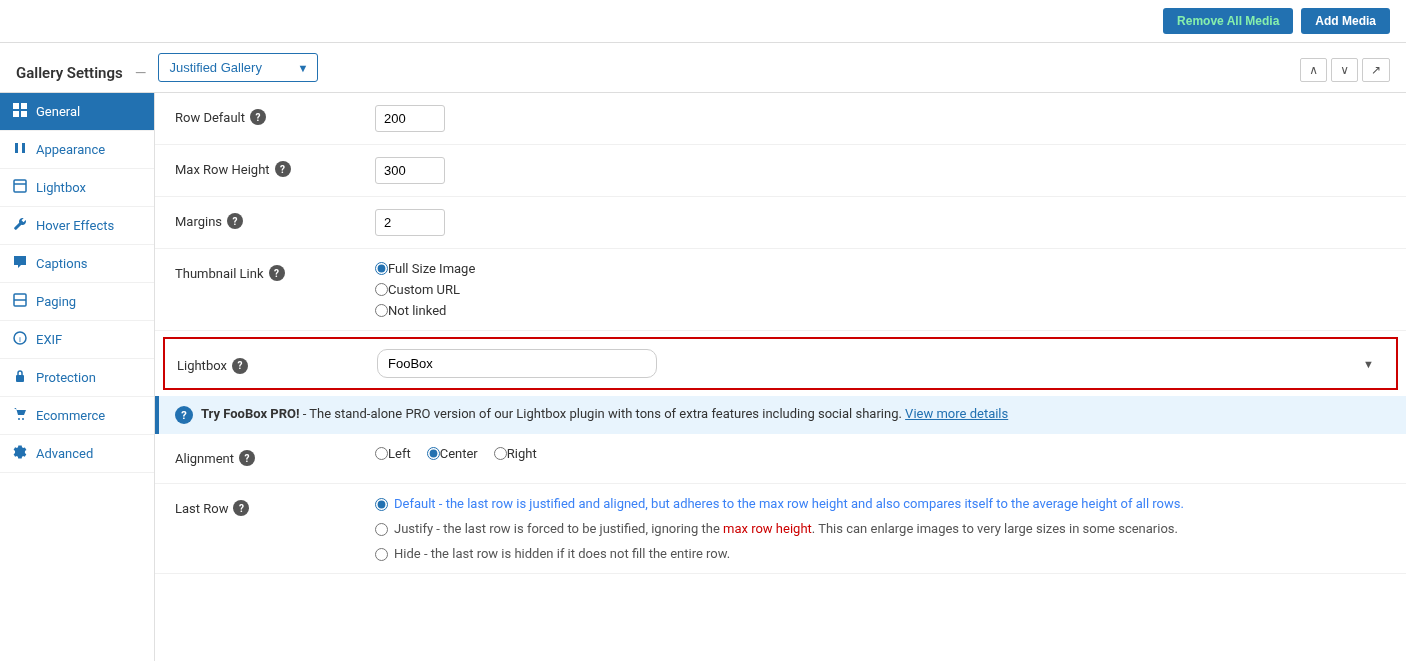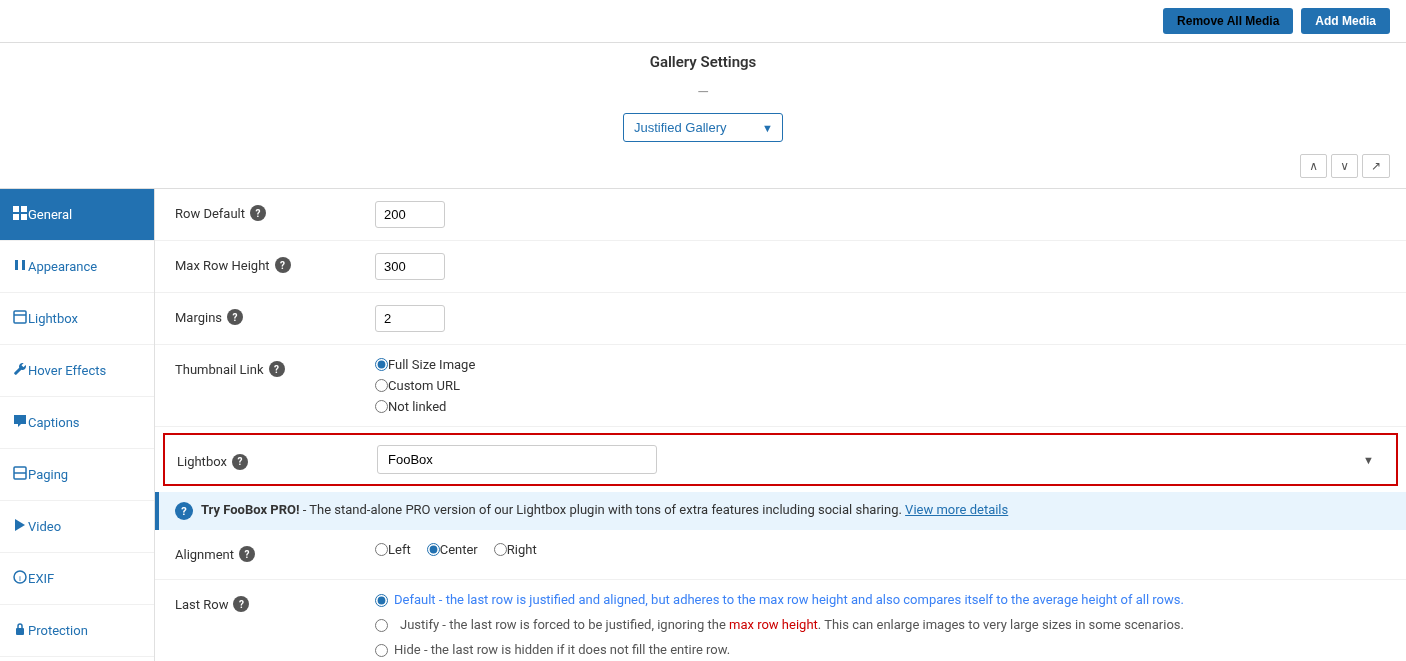--- a/index.html
+++ b/index.html
@@ -14,31 +14,30 @@
       gap: 8px;
     }
     .top-bar-btn {
       padding: 6px 14px;
       border: none;
       border-radius: 3px;
       cursor: pointer;
       font-size: 12px;
       font-weight: 600;
     }
-    .btn-remove { background: #2271b1; color: #000000; }
+    .btn-remove { background: #2271b1; color: #86efac; }
     .btn-add { background: #2271b1; color: #fff; }
 
     .gallery-header {
       background: #fff;
       border-bottom: 1px solid #ddd;
       padding: 10px 16px;
       display: flex;
-      align-items: center;
+      align-items: flex-end;
       gap: 12px;
-      flex-direction: column;
     }
     .gallery-header-title {
       font-size: 15px;
       font-weight: 600;
       color: #333;
     }
     .gallery-header-dash {
       color: #999;
       font-size: 15px;
     }
@@ -92,21 +91,22 @@
     
     .sidebar {
       width: 155px;
       background: #fff;
       border-right: 1px solid #e0e0e0;
       flex-shrink: 0;
     }
     .sidebar-item {
       display: flex;
       align-items: center;
-      padding: 17px 12px;
+      gap: 8px;
+      padding: 10px 12px;
       cursor: pointer;
       color: #2271b1;
       font-size: 13px;
       border-bottom: 1px solid #f0f0f0;
     }
     .sidebar-item.active {
       background: #2271b1;
       color: #fff;
     }
     .sidebar-item.active .sidebar-icon { color: #fff; }
@@ -186,21 +186,21 @@
     }
     .radio-option input[type="radio"] {
       accent-color: #2271b1;
     }
 
     .select-control {
       appearance: none;
       -webkit-appearance: none;
       background: #fff;
       border: 1px solid #ccc;
-      border-radius: 3px;
+      border-radius: 10px;
       padding: 6px 32px 6px 10px;
       font-size: 13px;
       cursor: pointer;
       min-width: 280px;
     }
     .select-wrap {
       position: relative;
       display: inline-block;
     }
     .select-wrap-arrow {
@@ -321,28 +321,20 @@
         <svg width="14" height="14" viewBox="0 0 14 14" fill="none" stroke="currentColor" stroke-width="1.5">
             <rect x="1" y="1" width="12" height="12" rx="1"></rect>
             <line x1="1" y1="7" x2="13" y2="7"></line>
           </svg>
       </span>
       <span>Paging</span>
     </div>
     <div class="sidebar-item">
       <span class="sidebar-icon">
         <svg width="14" height="14" viewBox="0 0 14 14" fill="currentColor">
-            <polygon points="2,1 12,7 2,13"></polygon>
-          </svg>
-      </span>
-      <span>Video</span>
-    </div>
-    <div class="sidebar-item">
-      <span class="sidebar-icon">
-        <svg width="14" height="14" viewBox="0 0 14 14" fill="currentColor">
             <circle cx="7" cy="7" r="6" fill="none" stroke="currentColor" stroke-width="1.5"></circle>
             <text x="7" y="11" text-anchor="middle" font-size="8" fill="currentColor">i</text>
           </svg>
       </span>
       <span>EXIF</span>
     </div>
     <div class="sidebar-item">
       <span class="sidebar-icon">
         <svg width="14" height="14" viewBox="0 0 14 14" fill="currentColor">
             <rect x="3" y="6" width="8" height="7" rx="1"></rect>
@@ -474,21 +466,21 @@
     <div class="settings-row" style="align-items:flex-start;">
       <div class="settings-label">
         <span>Last Row</span>
         <span class="help-icon">?</span>
       </div>
       <div class="settings-control">
         <label class="radio-option" style="align-items:flex-start; gap:6px;">
           <input type="radio" name="last_row" checked="" style="margin-top: 2px;">
           <span style="color:#3b82f6;">Default - the last row is justified and aligned, but adheres to the max row height and also compares itself to the average height of all rows.</span>
         </label>
-        <label class="radio-option" style="align-items:flex-start; gap:12px; margin-top:4px;">
+        <label class="radio-option" style="align-items:flex-start; gap:6px; margin-top:4px;">
           <input type="radio" name="last_row" style="margin-top: 2px;">
           <span style="color:#555;">Justify - the last row is forced to be justified, ignoring the <span style="color:#cc0000;">max row height</span>. This can enlarge images to very large sizes in some scenarios.</span>
         </label>
         <label class="radio-option" style="align-items:flex-end; gap:6px; margin-top:4px;">
           <input type="radio" name="last_row" style="margin-top: 2px;">
           <span style="color:#555;">Hide - the last row is hidden if it does not fill the entire row.</span>
         </label>
       </div>
     </div>
 

